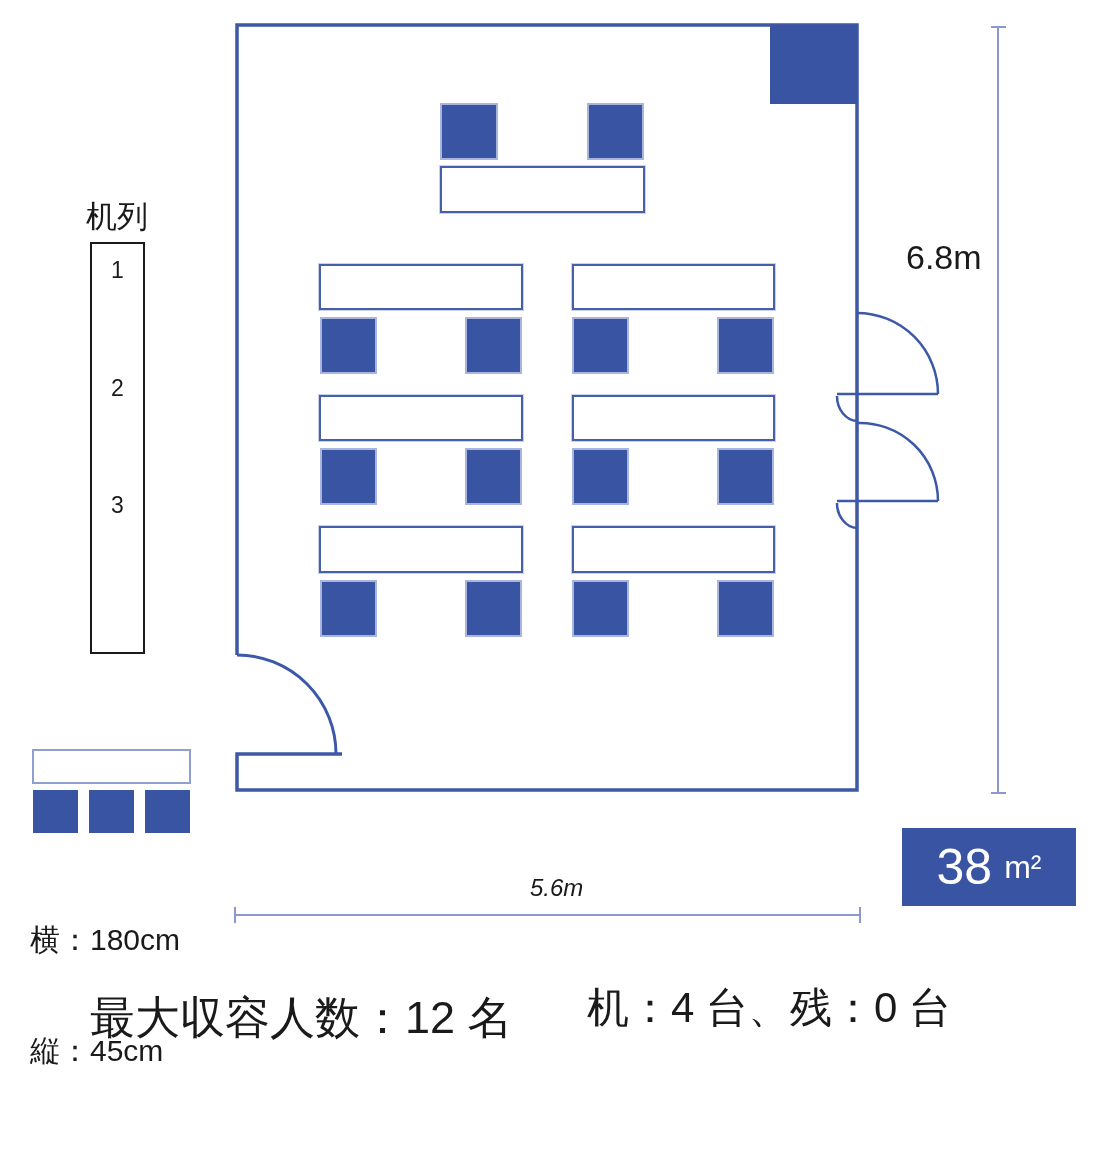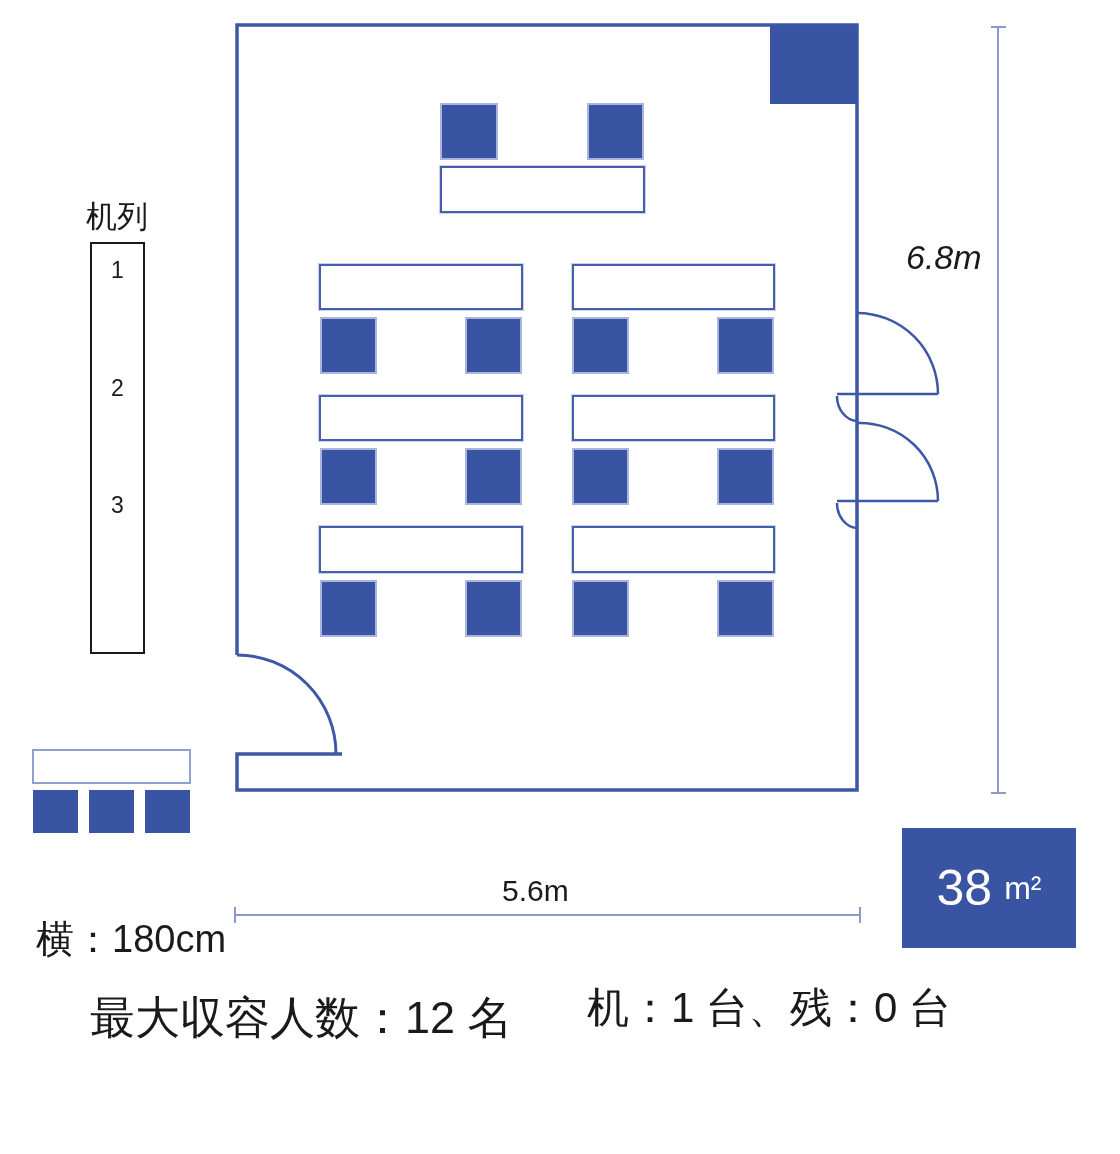--- a/index.html
+++ b/index.html
@@ -17,27 +17,27 @@
   }
   .legend-desk{border:2px solid #8FA0D0;box-shadow:none;}
   .legend-chair{border:none;}
   .idxbox{
     position:absolute;left:90px;top:242px;width:55px;height:412px;
     border:2px solid #1a1a1a;background:#fff;box-sizing:border-box;
   }
   .idxnum{position:absolute;left:90px;width:55px;text-align:center;font-size:23px;line-height:23px;}
   .lbl{position:absolute;white-space:pre;}
   .lbl-deskcol{left:86px;top:196px;font-size:31px;}
-  .lbl-height{left:906px;top:238px;font-size:34px;font-style:italic;}
-  .lbl-width{left:502px;top:874px;font-size:30px;}
-  .lbl-spec{left:36px;top:847px;font-size:38px;line-height:37px;}
+  .lbl-height{left:906px;top:238px;font-size:34px;}
+  .lbl-width{left:530px;top:874px;font-size:24px;font-style:italic;}
+  .lbl-spec{left:30px;top:847px;font-size:30px;line-height:37px;}
   .lbl-capacity{left:90px;top:988px;font-size:45px;}
   .inv-line{position:absolute;left:587px;font-size:42px;white-space:pre;}
   .areabox{
-    position:absolute;left:902px;top:828px;width:174px;height:120px;background:#3954A3;
+    position:absolute;left:902px;top:828px;width:174px;height:78px;background:#3954A3;
     display:flex;align-items:center;justify-content:center;gap:12px;color:#ffffff;
   }
   .area-value{font-size:50px;}
   .area-unit{font-size:32px;}
 </style>
 </head>
 <body>
 
 <div class="canvas">
 
@@ -92,26 +92,27 @@
   <div class="idxnum" style="top:259px">1</div>
   <div class="idxnum" style="top:377px">2</div>
   <div class="idxnum" style="top:494px">3</div>
 
   <div class="desk legend-desk" style="left:32px;top:749px;width:159px;height:35px"></div>
   <div class="chair legend-chair" style="left:33px;top:790px;width:45px;height:43px"></div>
   <div class="chair legend-chair" style="left:89px;top:790px;width:45px;height:43px"></div>
   <div class="chair legend-chair" style="left:145px;top:790px;width:45px;height:43px"></div>
   <div class="lbl lbl-spec">
     <div>横：180cm</div>
+    <div>縦：45cm</div>
   </div>
 
   <div class="lbl lbl-height">6.8m</div>
   <div class="lbl lbl-width">5.6m</div>
 
   <div class="areabox">
     <span class="area-value">38</span>
     <span class="area-unit">m²</span>
   </div>
 
   <div class="lbl lbl-capacity">最大収容人数：12 名</div>
-  <div class="inv-line" style="top:980px">机：1 台、残：0 台</div>
+  <div class="inv-line" style="top:980px">机：4 台、残：0 台</div>
 
 </div>
 
 </body></html>

